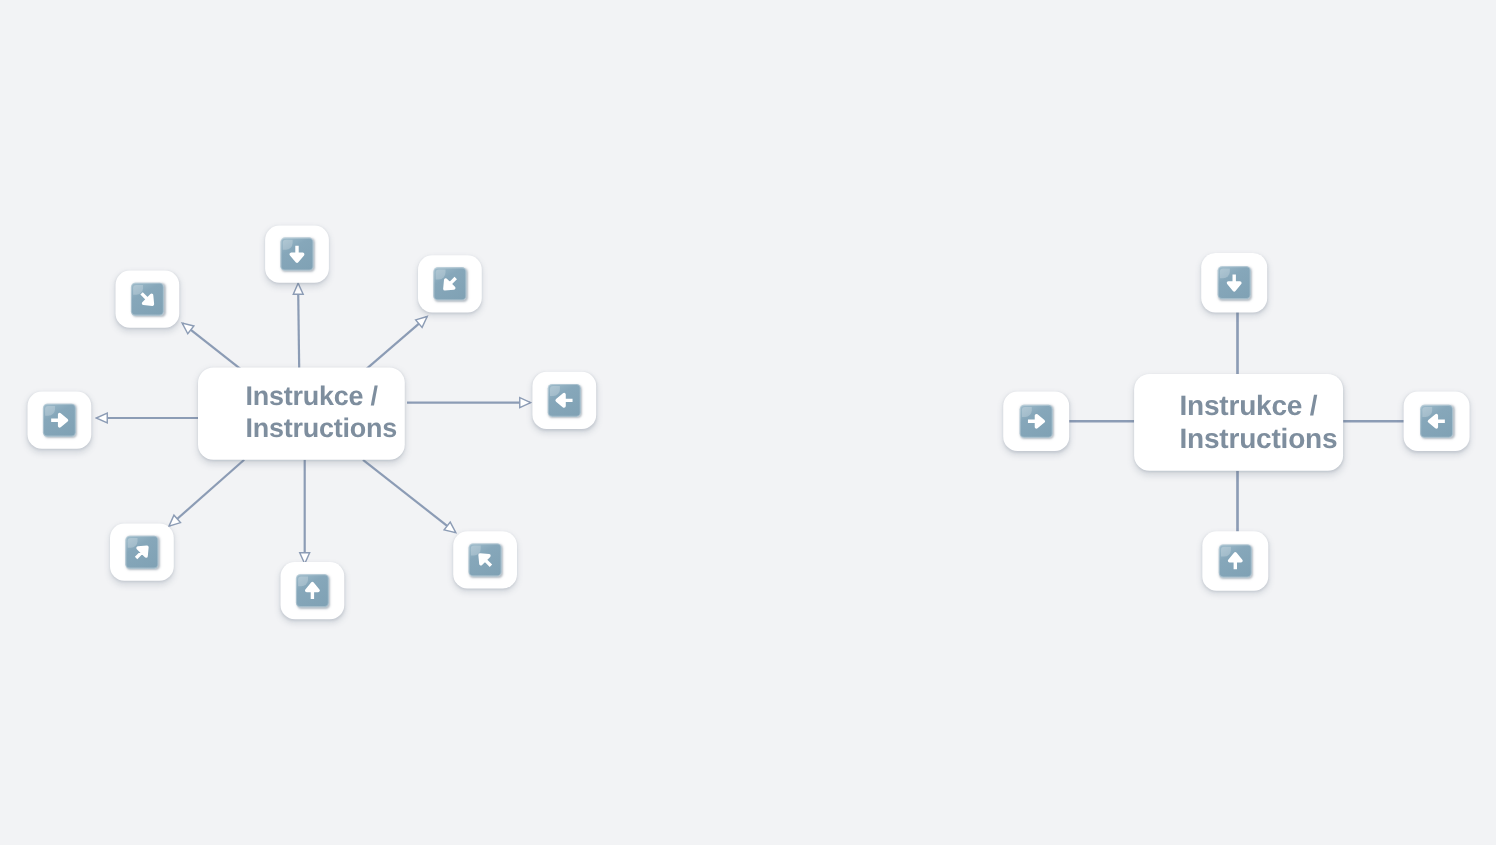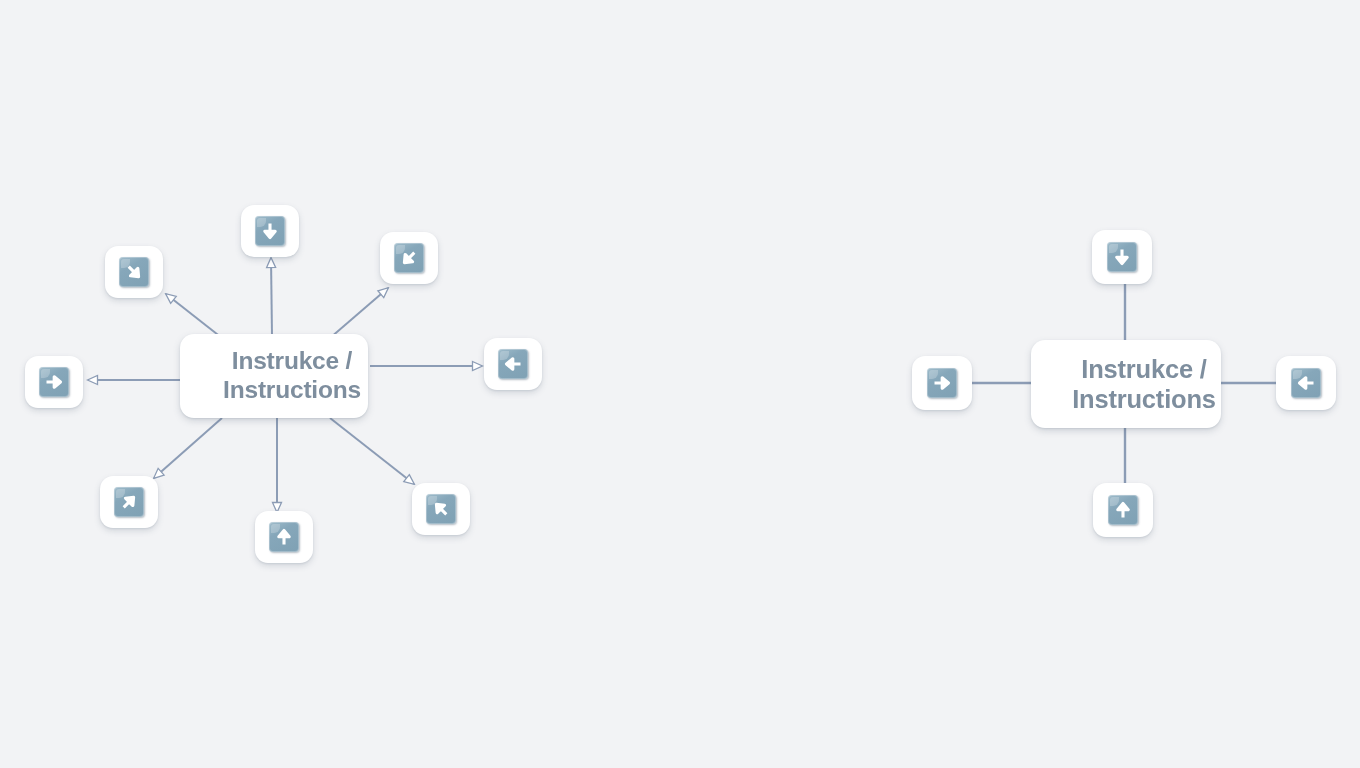--- a/index.html
+++ b/index.html
@@ -28,21 +28,20 @@
   }
   
   .center-node {
     position: absolute;
     background: #ffffff;
     border-radius: 14px;
     box-shadow: 0 3px 7px rgba(90,105,125,0.22), 0 1px 2px rgba(90,105,125,0.16);
     display: flex;
     align-items: center;
     justify-content: center;
-    text-align: center;
     color: #7e8e9e;
     font-weight: bold;
     line-height: 1.18;
     letter-spacing: -0.2px;
     white-space: pre-line;
     box-sizing: border-box;
     padding-left: 36px;
   }
   .center-node.left-map {
     left: 180px;

